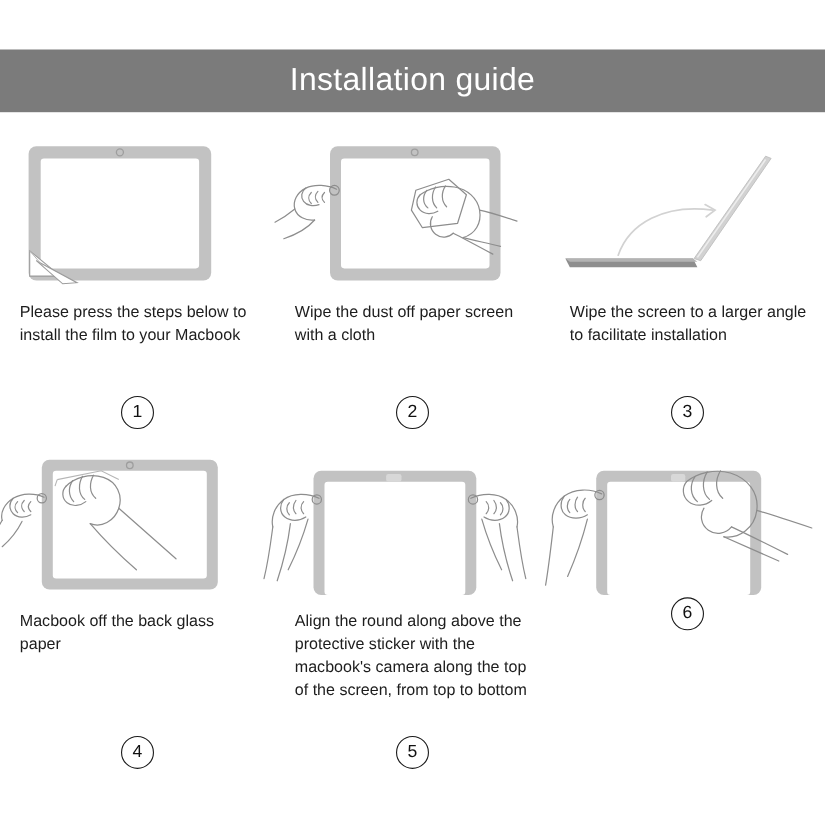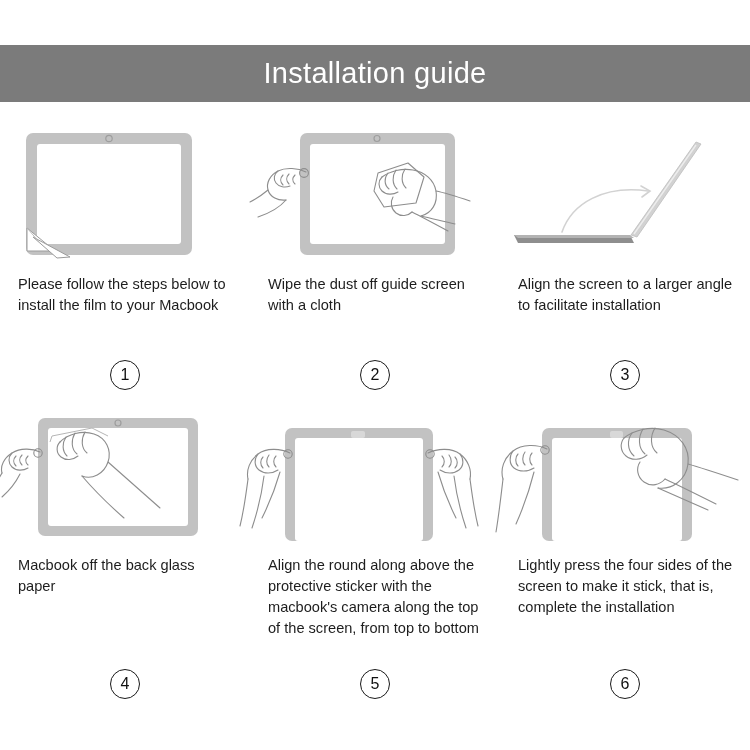--- a/index.html
+++ b/index.html
@@ -121,21 +121,21 @@
 
             <circle cx="109" cy="13.5" r="3.2" fill="none" stroke="#9e9e9e" stroke-width="1.2"></circle>
           </g>
           <g>
             <path d="M27 103 L55 126 L27 126 Z" fill="#ffffff" stroke="#9b9b9b" stroke-width="1"></path>
             <path d="M33 112 L70 132 L57 133 Z" fill="#ffffff" stroke="#9b9b9b" stroke-width="1"></path>
             <path d="M27 103 L40 118" fill="none" stroke="#b5b5b5" stroke-width="0.9"></path>
           </g>
         </svg>
       </div>
-      <div class="caption">Please follow the steps below to install the film to your Macbook</div>
+      <div class="caption">Please press the steps below to install the film to your Macbook</div>
       <div class="numwrap">
         <div class="num">1</div>
       </div>
     </div>
 
     <div class="cell">
       <div class="art">
         <svg width="250" height="135" viewBox="0 0 250 135">
           <g>
             <rect x="50" y="8" width="155" height="122" rx="7" ry="7" fill="#c2c2c2"></rect>
@@ -163,21 +163,21 @@
             <path d="M138 48 C134 53 134 60 139 64"></path>
             <path d="M146 45 C142 51 142 59 147 64"></path>
             <path d="M155 44 C151 50 151 58 156 63"></path>
             <path d="M143 72 C140 77 141 84 146 88 C151 92 158 91 162 87"></path>
             <path d="M171 91 C180 93 192 96 205 99"></path>
             <path d="M186 66 C196 68 208 72 220 76"></path>
             <path d="M162 87 C172 92 185 99 198 106"></path>
           </g>
         </svg>
       </div>
-      <div class="caption">Wipe the dust off guide screen with a cloth</div>
+      <div class="caption">Wipe the dust off paper screen with a cloth</div>
       <div class="numwrap">
         <div class="num">2</div>
       </div>
     </div>
 
     <div class="cell">
       <div class="art">
         <svg width="250" height="135" viewBox="0 0 250 135">
           <g>
             <path d="M14 110 L130 110 L134 118 L18 118 Z" fill="#8e8e8e"></path>
@@ -186,21 +186,21 @@
           <g>
             <path d="M131 110 L196 17 L201 19 L137 112 Z" fill="#d2d2d2" stroke="#bdbdbd" stroke-width="0.8"></path>
             <path d="M134 109 L196 20" fill="none" stroke="#ededed" stroke-width="1.4"></path>
           </g>
           <g fill="none" stroke="#d2d2d2" stroke-width="1.6" stroke-linecap="round">
             <path d="M62 107 C72 78 104 60 148 66"></path>
             <path d="M141 61 L150 66 L142 72"></path>
           </g>
         </svg>
       </div>
-      <div class="caption">Align the screen to a larger angle to facilitate installation</div>
+      <div class="caption">Wipe the screen to a larger angle to facilitate installation</div>
       <div class="numwrap">
         <div class="num">3</div>
       </div>
     </div>
   </div>
 
   <div class="row row2">
 
     <div class="cell">
       <div class="art">
@@ -310,19 +310,18 @@
             <path d="M132 27 C127 34 127 44 134 50"></path>
             <path d="M143 23 C138 31 138 42 145 48"></path>
             <path d="M155 22 C150 30 150 41 157 47"></path>
             <path d="M140 56 C136 62 137 71 144 76 C151 81 160 79 165 73"></path>
             <path d="M158 82 C172 88 190 96 208 104"></path>
             <path d="M188 58 C202 62 220 68 238 74"></path>
             <path d="M165 73 C180 80 198 89 216 98"></path>
           </g>
         </svg>
       </div>
-      <div class="caption">Lightly press the four sides of the screen to make it stick, that is, complete the installation</div>
       <div class="numwrap">
         <div class="num">6</div>
       </div>
     </div>
   </div>
 </div>
 
 </body></html>

